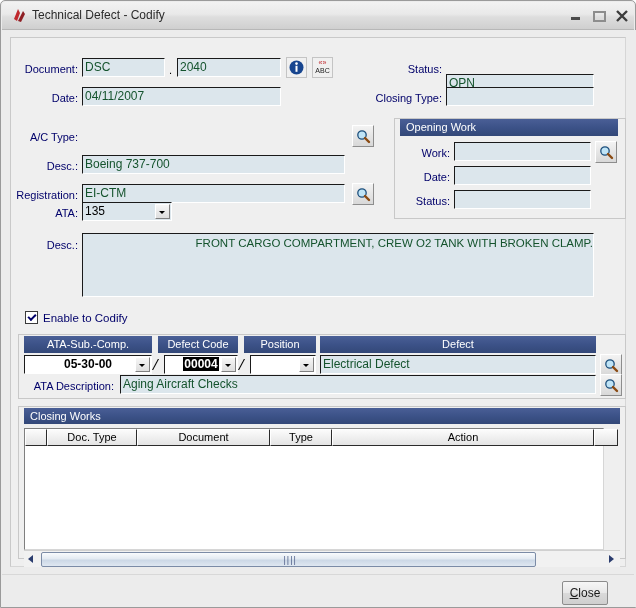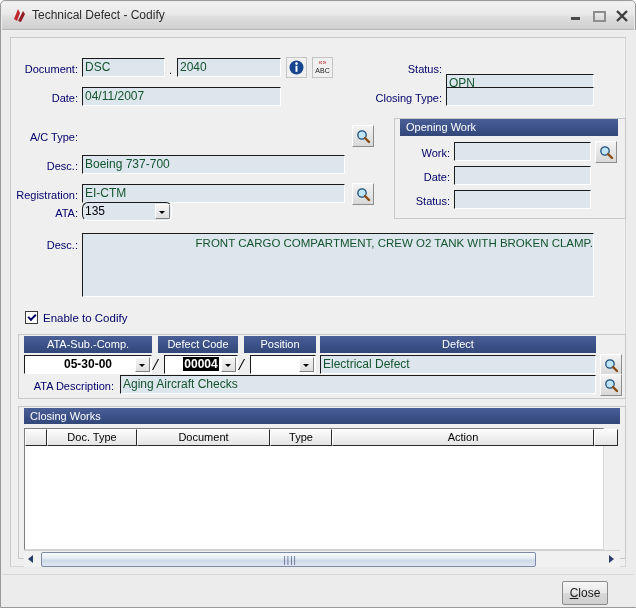--- a/index.html
+++ b/index.html
@@ -438,21 +438,21 @@
     <div class="lbl r" style="left:8px; top:159px; width:68px;">Registration:</div>
     <div class="fld" style="left:80px; top:154px; width:263px; height:19px;">EI-CTM</div>
     <div class="srchbtn" style="left:350px; top:153px;">
       <svg width="15" height="15" viewBox="0 0 15 15">
         <circle cx="6" cy="6" r="4.2" fill="#bfe4f7" stroke="#1d4f7c" stroke-width="1.3"></circle>
         <path d="M9 9 L13 13" stroke="#8a4a12" stroke-width="2.4" stroke-linecap="round"></path>
       </svg>
     </div>
 
     <div class="lbl r" style="left:8px; top:177px; width:68px;">ATA:</div>
-    <div class="combo" style="left:80px; top:172px; width:90px; height:19px;border-radius:6px;">
+    <div class="combo" style="left:80px; top:172px; width:90px; height:19px;">
       <span>135</span>
       <span class="arrow"></span>
     </div>
 
     <div class="groupbox" style="left:392px; top:88px; width:232px; height:101px;"></div>
     <div class="secbar" style="left:398px; top:89px; width:218px; height:17px;">Opening Work</div>
 
     <div class="lbl r" style="left:398px; top:117px; width:50px;">Work:</div>
     <div class="fld" style="left:452px; top:112px; width:137px; height:19px;"></div>
     <div class="srchbtn" style="left:593px; top:111px;">

